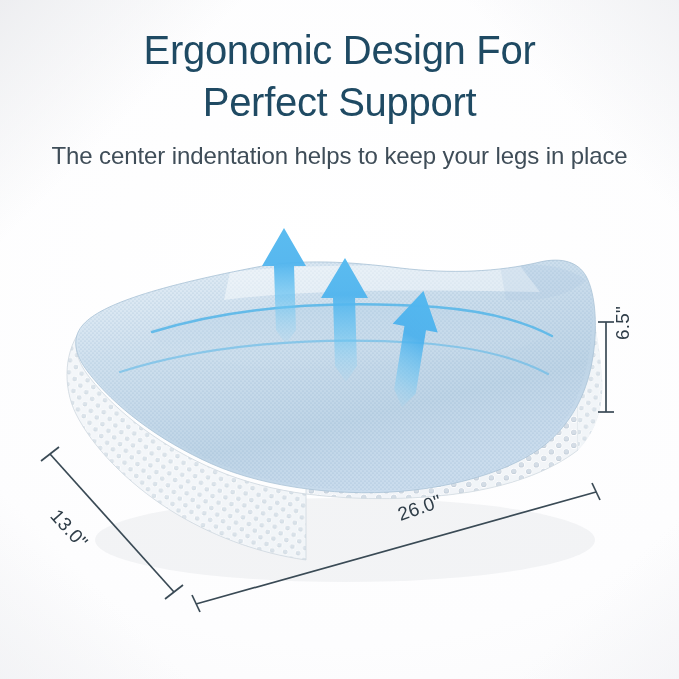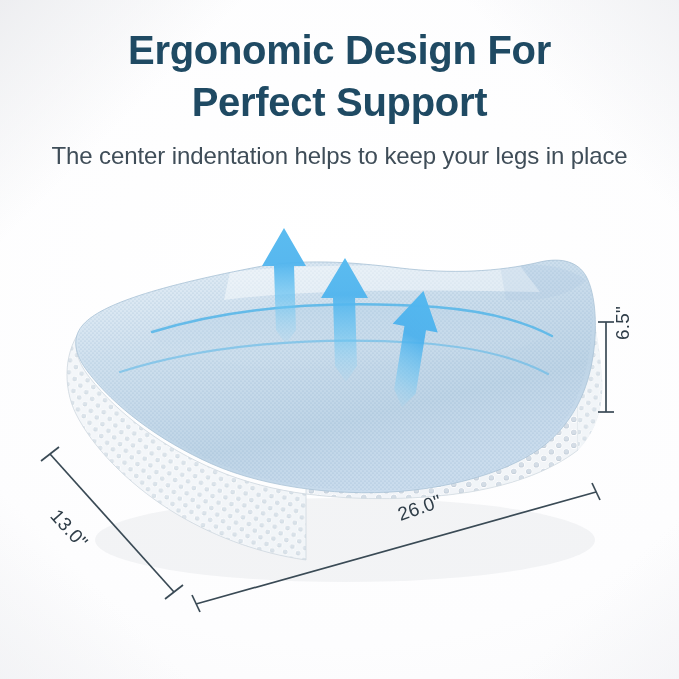--- a/index.html
+++ b/index.html
@@ -32,21 +32,21 @@
 
   
   .headline {
     position: absolute;
     top: 24px;
     left: 0;
     width: 679px;
     text-align: center;
     color: #1f4a63;
     font-size: 40px;
-    font-weight: 700;
+    font-weight: 400;
     line-height: 1.30;
     letter-spacing: -0.3px;
   }
   .headline .l2 { display: block; }
 
   .subtitle {
     position: absolute;
     top: 142px;
     left: 0;
     width: 679px;

